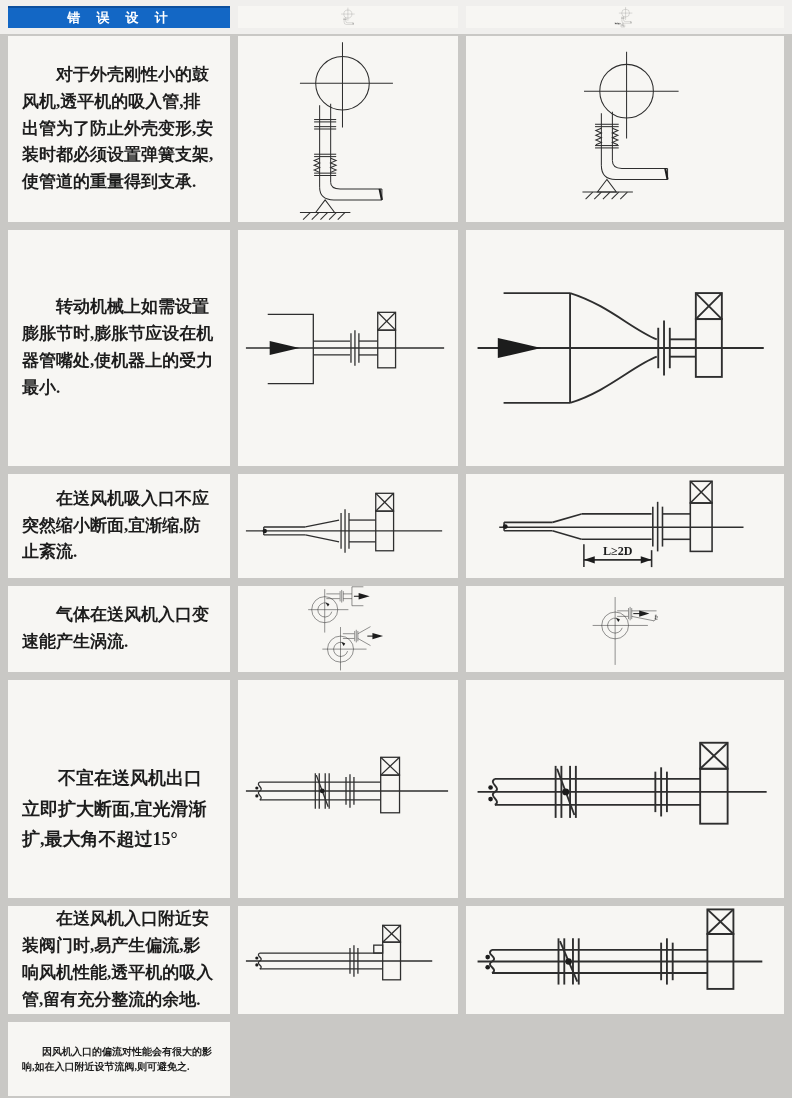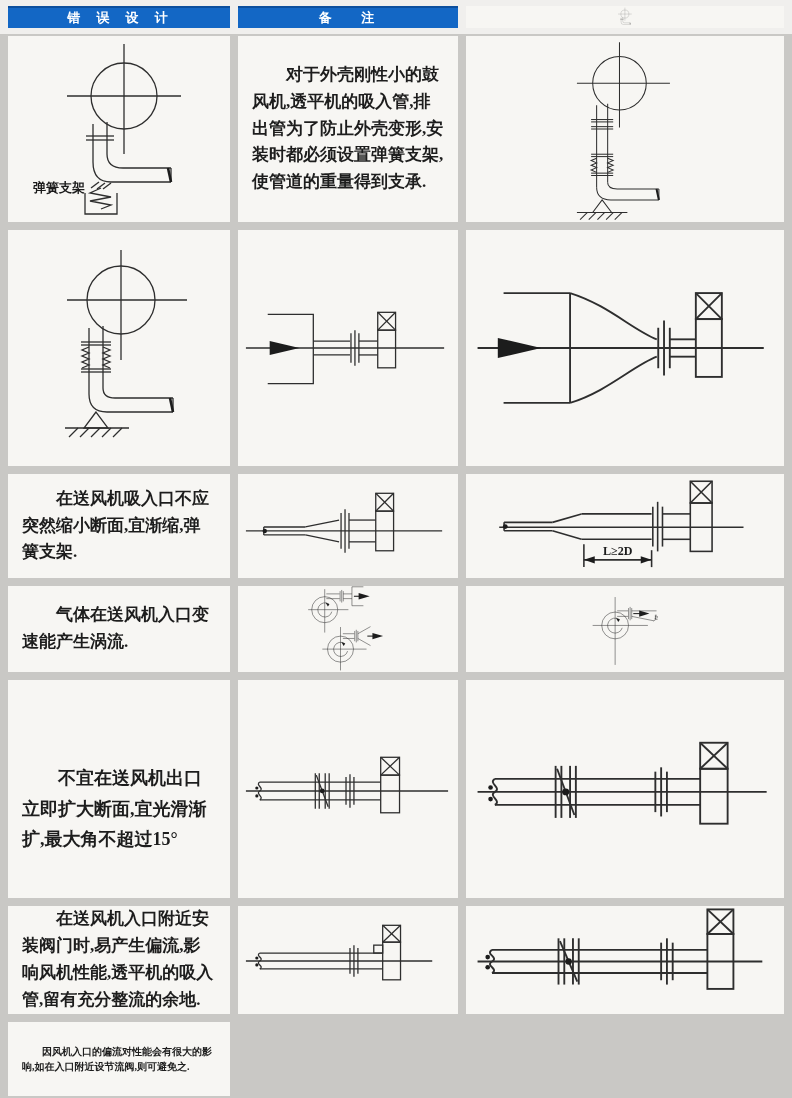--- a/index.html
+++ b/index.html
@@ -44,21 +44,20 @@
   .thick { stroke:#1c1c1c; stroke-width:2.6; }
   text.lbl { fill:#1c1c1c; stroke:none; font-family:"Liberation Serif", serif; font-weight:bold; }
 </style>
 </head>
 <body>
 
 <div class="page">
   <div class="grid">
 
     <div class="hcell">错  误  设  计</div>
-    <div class="hcell">备    注</div>
 
     <div class="cell">
       <svg viewBox="0 0 222 186">
         <g class="dwg">
           <line x1="52" y1="68" x2="168" y2="68"></line>
           <line x1="110" y1="14" x2="110" y2="124"></line>
           <g>
               <circle cx="110" cy="68" r="34"></circle>
             </g>
           <line x1="78" y1="98" x2="78" y2="136"></line>
@@ -174,20 +173,23 @@
             <line x1="56" y1="198" x2="120" y2="198"></line>
             <line x1="60" y1="207" x2="69" y2="198"></line>
             <line x1="71" y1="207" x2="80" y2="198"></line>
             <line x1="82" y1="207" x2="91" y2="198"></line>
             <line x1="93" y1="207" x2="102" y2="198"></line>
             <line x1="104" y1="207" x2="113" y2="198"></line>
           </g>
         </g>
       </svg>
     </div>
+    <div class="cell note-cell">
+      <p>转动机械上如需设置膨胀节时,膨胀节应设在机器管嘴处,使机器上的受力最小.</p>
+    </div>
 
     <div class="cell">
       <svg viewBox="0 0 222 104">
         <g class="dwg">
           <line x1="8" y1="52" x2="208" y2="52"></line>
           <path d="M30,18 L76,18 L76,88 L30,88"></path>
           <polygon class="solid" points="32,45 32,59 62,52"></polygon>
           <line x1="76" y1="45" x2="113" y2="45"></line>
           <line x1="76" y1="59" x2="113" y2="59"></line>
           <g>
@@ -226,21 +228,21 @@
           <g>
             <rect x="159" y="32" width="18" height="40"></rect>
             <rect x="159" y="14" width="18" height="18"></rect>
             <line x1="159" y1="14" x2="177" y2="32"></line>
             <line x1="177" y1="14" x2="159" y2="32"></line>
           </g>
         </g>
       </svg>
     </div>
     <div class="cell note-cell">
-      <p>在送风机吸入口不应突然缩小断面,宜渐缩,弹簧支架.</p>
+      <p>在送风机吸入口不应突然缩小断面,宜渐缩,防止紊流.</p>
     </div>
 
     <div class="cell">
       <svg viewBox="0 0 222 86">
         <g class="dwg">
           <line x1="8" y1="48" x2="206" y2="48"></line>
           <line x1="26" y1="44" x2="68" y2="44"></line>
           <line x1="26" y1="52" x2="68" y2="52"></line>
           <line x1="26" y1="44" x2="26" y2="52"></line>
           <circle class="solid" cx="27" cy="48" r="2.2"></circle>

